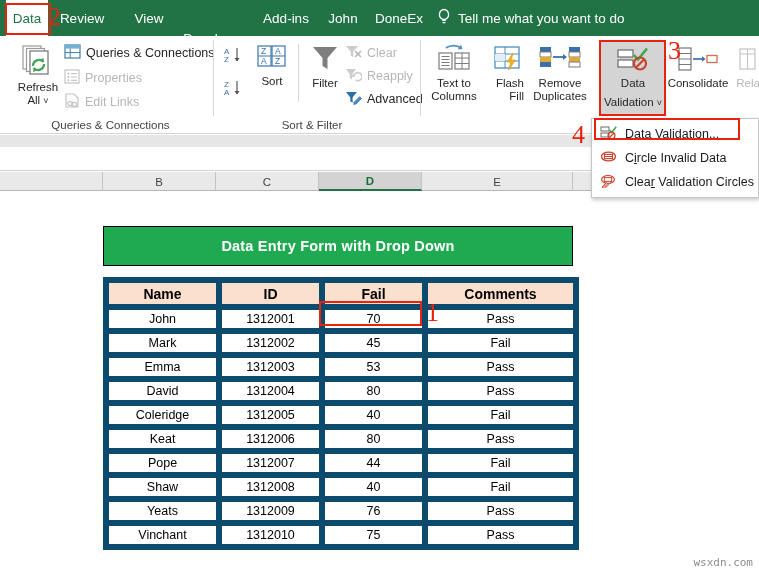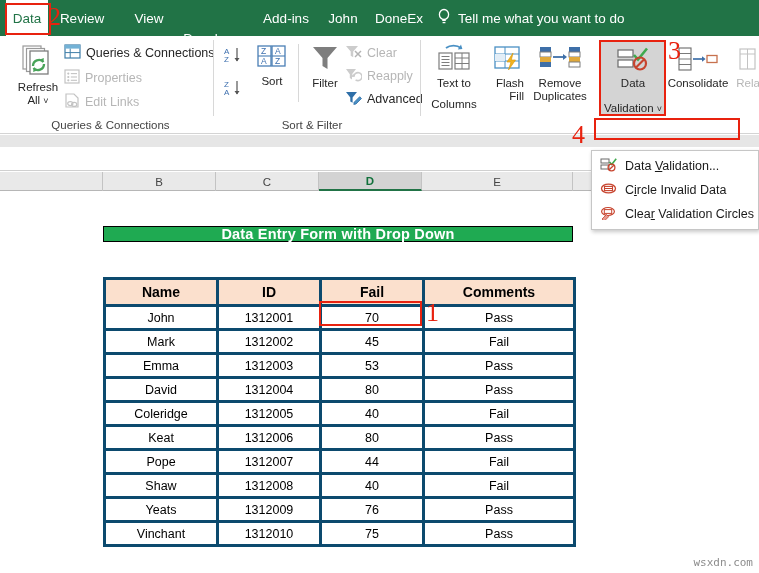--- a/index.html
+++ b/index.html
@@ -75,21 +75,21 @@
   .dv-btn-bg {
     position: absolute; background: #d4d4d4;
   }
 
   
   .dropdown {
     position: absolute; left: 591px; top: 118px;
     width: 168px; background: #ffffff;
     border: 1px solid #c6c6c6;
     box-shadow: 1px 2px 4px rgba(0,0,0,0.22);
-    z-index: 30; padding: 3px 0; margin-top: 32px;
+    z-index: 30; padding: 3px 0;
   }
   .dd-item {
     display: flex; align-items: center; gap: 8px;
     height: 24px; padding: 0 8px;
     font-size: 12.5px; color: #1a1a1a; white-space: nowrap;
   }
   .dd-item .u { text-decoration: underline; }
 
   
   .formula-strip {
@@ -119,35 +119,35 @@
 
   
   .sheet {
     position: absolute; left: 0; top: 191px; width: 759px; height: 382px;
     background: #ffffff;
   }
 
   
   .title-banner {
     position: absolute; left: 103px; top: 226px;
-    width: 470px; height: 16px;
+    width: 470px; height: 40px;
     background: #1faa52; border: 1.5px solid #000000;
     display: flex; align-items: center; justify-content: center;
     color: #ffffff; font-size: 14.5px; font-weight: bold;
     letter-spacing: 0.2px;
   }
 
   
   .dtable {
     position: absolute; left: 103px; top: 277px;
     border-collapse: collapse;
     table-layout: fixed;
   }
   .dtable th, .dtable td {
-    border: 3px solid #0c4a6e;
+    border: 6px solid #0c4a6e;
     height: 24px; text-align: center; vertical-align: middle;
     font-size: 12.5px; color: #000000; padding: 0;
   }
   .dtable th {
     background: #fbe0cd; font-weight: bold; font-size: 14px; height: 27px;
   }
   .dtable td { background: #ffffff; }
   .c-name { width: 113px; }
   .c-id   { width: 103px; }
   .c-math { width: 103px; }
@@ -351,21 +351,21 @@
             <line x1="5.5" y1="15.5" x2="13.5" y2="15.5" stroke="#7d7d7d" stroke-width="1"></line>
             <line x1="5.5" y1="18.5" x2="13.5" y2="18.5" stroke="#7d7d7d" stroke-width="1"></line>
             <line x1="5.5" y1="21.5" x2="13.5" y2="21.5" stroke="#7d7d7d" stroke-width="1"></line>
             <rect x="19" y="9" width="14" height="16" fill="#ffffff" stroke="#7d7d7d" stroke-width="1.2"></rect>
             <line x1="26" y1="9" x2="26" y2="25" stroke="#7d7d7d" stroke-width="1"></line>
             <line x1="19" y1="14" x2="33" y2="14" stroke="#7d7d7d" stroke-width="1"></line>
             <line x1="19" y1="19.5" x2="33" y2="19.5" stroke="#7d7d7d" stroke-width="1"></line>
           </svg>
       </span>
       <span class="lbl">Text to</span>
-      <span class="lbl" style="margin-top:8px;">Columns</span>
+      <span class="lbl" style="margin-top:0;">Columns</span>
     </div>
 
     <div class="btn-big" style="left:484px;top:8px;width:40px;align-items:flex-end;">
       <span class="icon">
         <svg width="32" height="28" viewBox="0 0 32 28">
             <rect x="3" y="3" width="24" height="21" fill="#ffffff" stroke="#4a90c4" stroke-width="1.3"></rect>
             <line x1="3" y1="10" x2="27" y2="10" stroke="#4a90c4" stroke-width="1"></line>
             <line x1="3" y1="17" x2="27" y2="17" stroke="#4a90c4" stroke-width="1"></line>
             <line x1="13" y1="3" x2="13" y2="24" stroke="#4a90c4" stroke-width="1"></line>
             <rect x="3" y="10" width="10" height="7" fill="#e3eef7"></rect>
@@ -400,21 +400,21 @@
       <span class="icon">
         <svg width="36" height="26" viewBox="0 0 36 26">
           <rect x="3" y="4" width="15" height="7" fill="#ffffff" stroke="#6b6b6b" stroke-width="1.2"></rect>
           <rect x="3" y="14" width="15" height="7" fill="#ffffff" stroke="#6b6b6b" stroke-width="1.2"></rect>
           <path d="M19 9 l4 4.5 l9 -11" fill="none" stroke="#3faa4e" stroke-width="2.6"></path>
           <circle cx="25" cy="17.5" r="6" fill="none" stroke="#c7442e" stroke-width="2.2"></circle>
           <line x1="21" y1="21.5" x2="29" y2="13.5" stroke="#c7442e" stroke-width="2.2"></line>
         </svg>
       </span>
       <span class="lbl">Data</span>
-      <span class="lbl" style="margin-top:12px;"><span>Validation</span> <span style="font-size:9px;">˅</span></span>
+      <span class="lbl" style="margin-top:6px;"><span>Validation</span> <span style="font-size:9px;">˅</span></span>
     </div>
 
     <div class="btn-big" style="left:667px;top:10px;width:62px;">
       <span class="icon">
         <svg width="42" height="26" viewBox="0 0 42 26">
             <rect x="2" y="2" width="12" height="22" fill="#ffffff" stroke="#6b6b6b" stroke-width="1.1"></rect>
             <line x1="2" y1="7.5" x2="14" y2="7.5" stroke="#6b6b6b" stroke-width="0.9"></line>
             <line x1="2" y1="13" x2="14" y2="13" stroke="#6b6b6b" stroke-width="0.9"></line>
             <line x1="2" y1="18.5" x2="14" y2="18.5" stroke="#6b6b6b" stroke-width="0.9"></line>
             <line x1="16" y1="13" x2="25" y2="13" stroke="#3e6fa8" stroke-width="1.7"></line>

